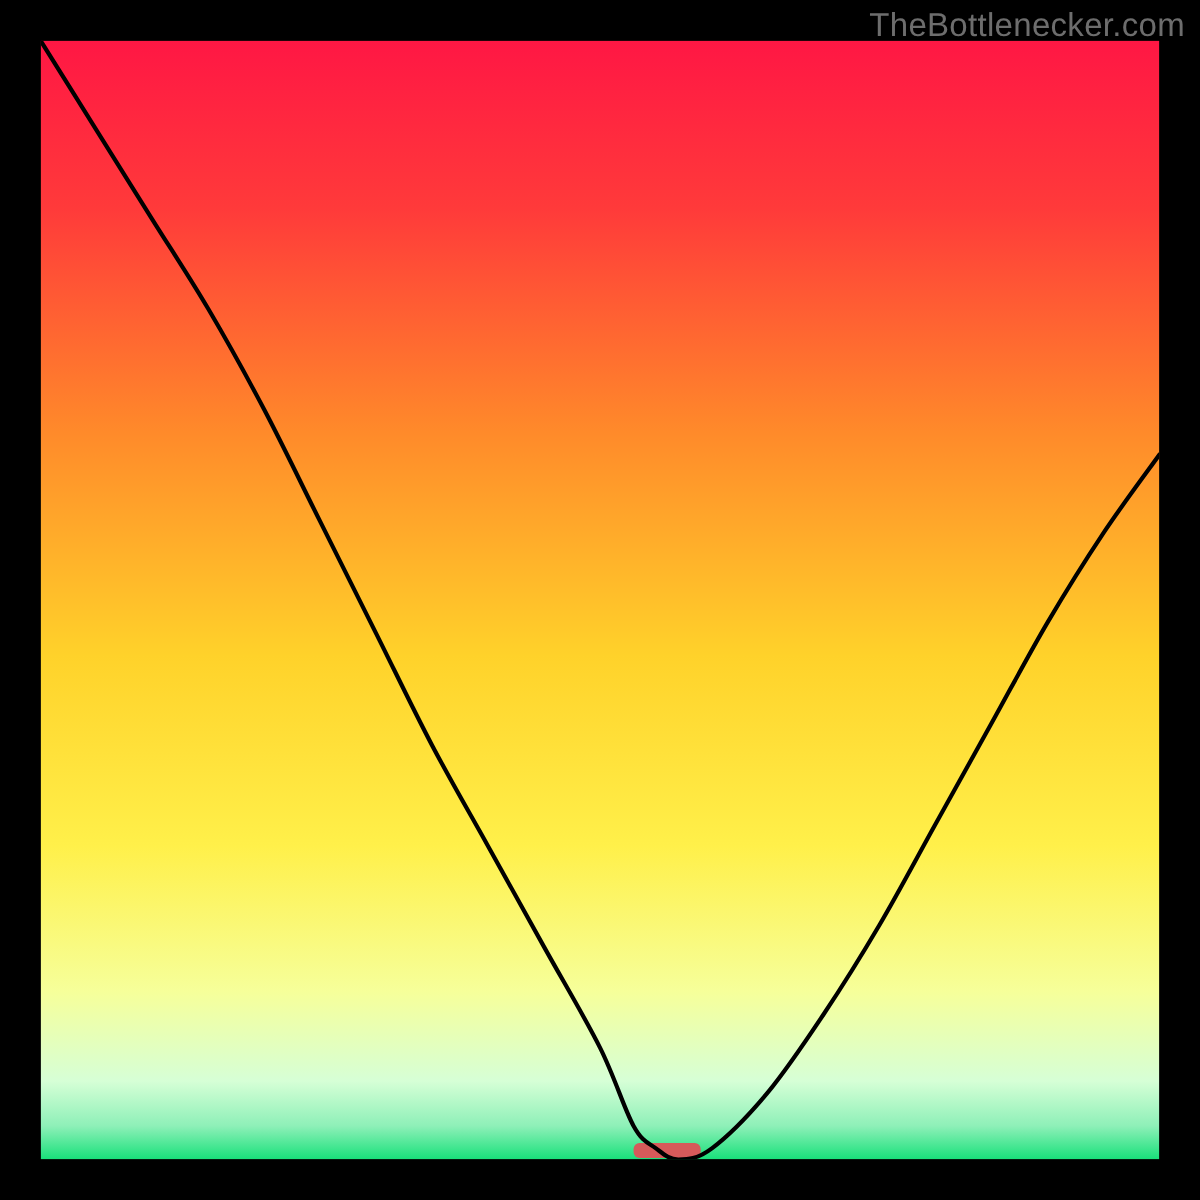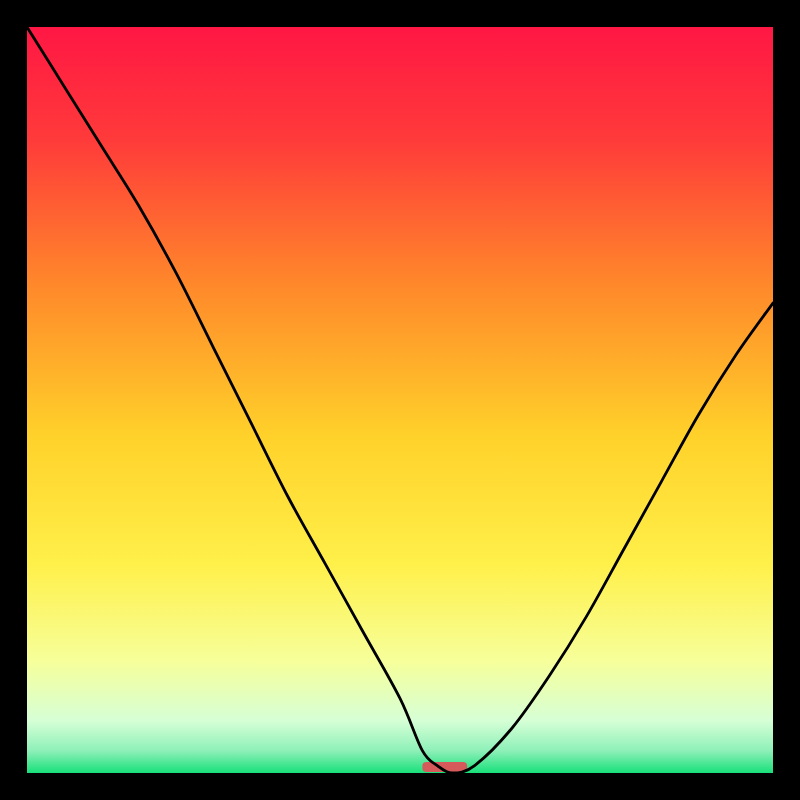--- a/index.html
+++ b/index.html
@@ -52,13 +52,14 @@
             <stop offset="93%" stop-color="#d6ffd6"></stop>
             <stop offset="97%" stop-color="#8ef0b8"></stop>
             <stop offset="100%" stop-color="#18e07a"></stop>
           </linearGradient>
       </defs>
       <rect x="0" y="0" width="746" height="746" fill="url(#bg-grad)"></rect>
       <rect id="marker-rect" rx="4" ry="4" height="10" x="395.38" width="44.75999999999999" y="735" fill="#d65a5a"></rect>
       <path id="curve-path" fill="none" stroke-width="2.8" stroke-linecap="round" stroke-linejoin="round" d="M 0 0 C 6.216666666666668 9.946666666666658 24.866666666666667 39.78666666666662 37.300000000000004 59.67999999999995 C 49.73333333333334 79.57333333333328 62.16666666666668 99.46666666666668 74.60000000000001 119.36000000000001 C 87.03333333333335 139.25333333333336 99.46666666666665 157.9033333333333 111.89999999999999 179.03999999999996 C 124.33333333333333 200.17666666666662 136.76666666666668 222.55666666666662 149.20000000000002 246.17999999999995 C 161.63333333333335 269.8033333333333 174.06666666666666 295.91333333333336 186.5 320.78000000000003 C 198.93333333333334 345.6466666666667 211.36666666666665 370.5133333333333 223.79999999999998 395.38 C 236.23333333333332 420.24666666666667 248.66666666666663 446.3566666666667 261.09999999999997 469.98 C 273.5333333333333 493.60333333333335 285.9666666666667 514.74 298.40000000000003 537.12 C 310.83333333333337 559.5 323.26666666666665 581.88 335.7 604.26 C 348.1333333333333 626.64 363.05333333333334 651.5066666666667 373 671.4 C 382.94666666666666 691.2933333333333 389.1633333333333 712.4300000000001 395.38 723.62 C 401.5966666666667 734.81 405.3266666666667 734.81 410.3 738.54 C 415.2733333333333 742.27 419.00333333333333 746 425.21999999999997 746 C 431.4366666666666 746 437.6533333333333 746 447.59999999999997 738.54 C 457.5466666666666 731.0799999999999 472.4666666666667 716.16 484.90000000000003 701.24 C 497.33333333333337 686.32 509.7666666666666 667.67 522.1999999999999 649.02 C 534.6333333333332 630.37 547.0666666666666 610.4766666666667 559.5 589.34 C 571.9333333333334 568.2033333333334 584.3666666666668 544.58 596.8000000000001 522.2 C 609.2333333333333 499.82000000000005 621.6666666666667 477.44 634.1 455.06 C 646.5333333333333 432.68 658.9666666666667 409.0566666666667 671.4 387.92 C 683.8333333333333 366.78333333333336 696.2666666666667 346.89 708.6999999999999 328.23999999999995 C 721.1333333333332 309.5899999999999 739.7833333333333 284.7233333333333 746 276.02" stroke="#000000"></path>
     </svg>
   </div>
+  <div class="watermark">TheBottlenecker.com</div>
 </div>
 
 </body></html>

